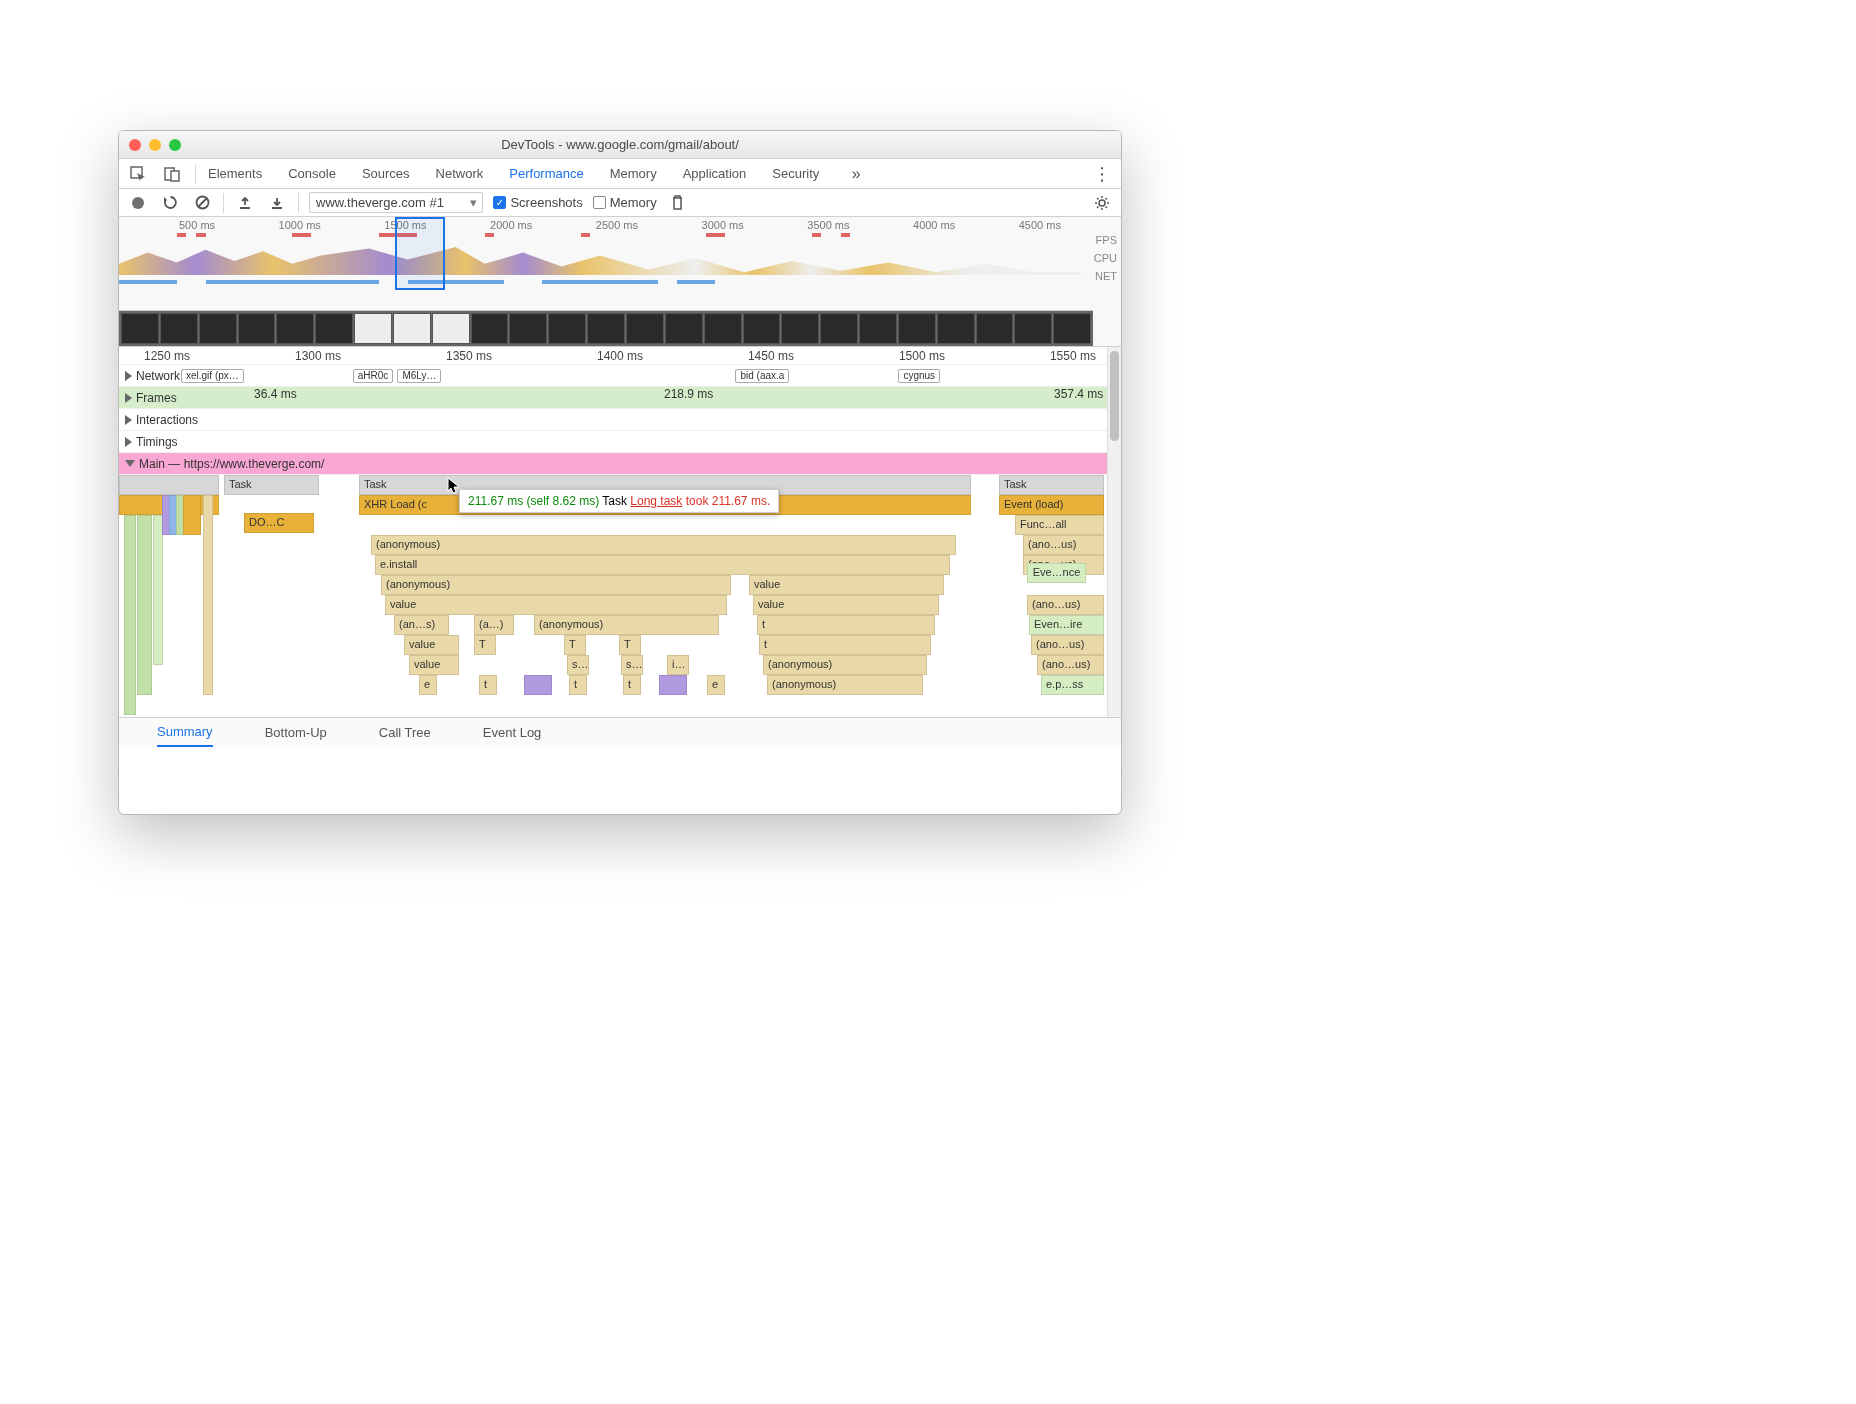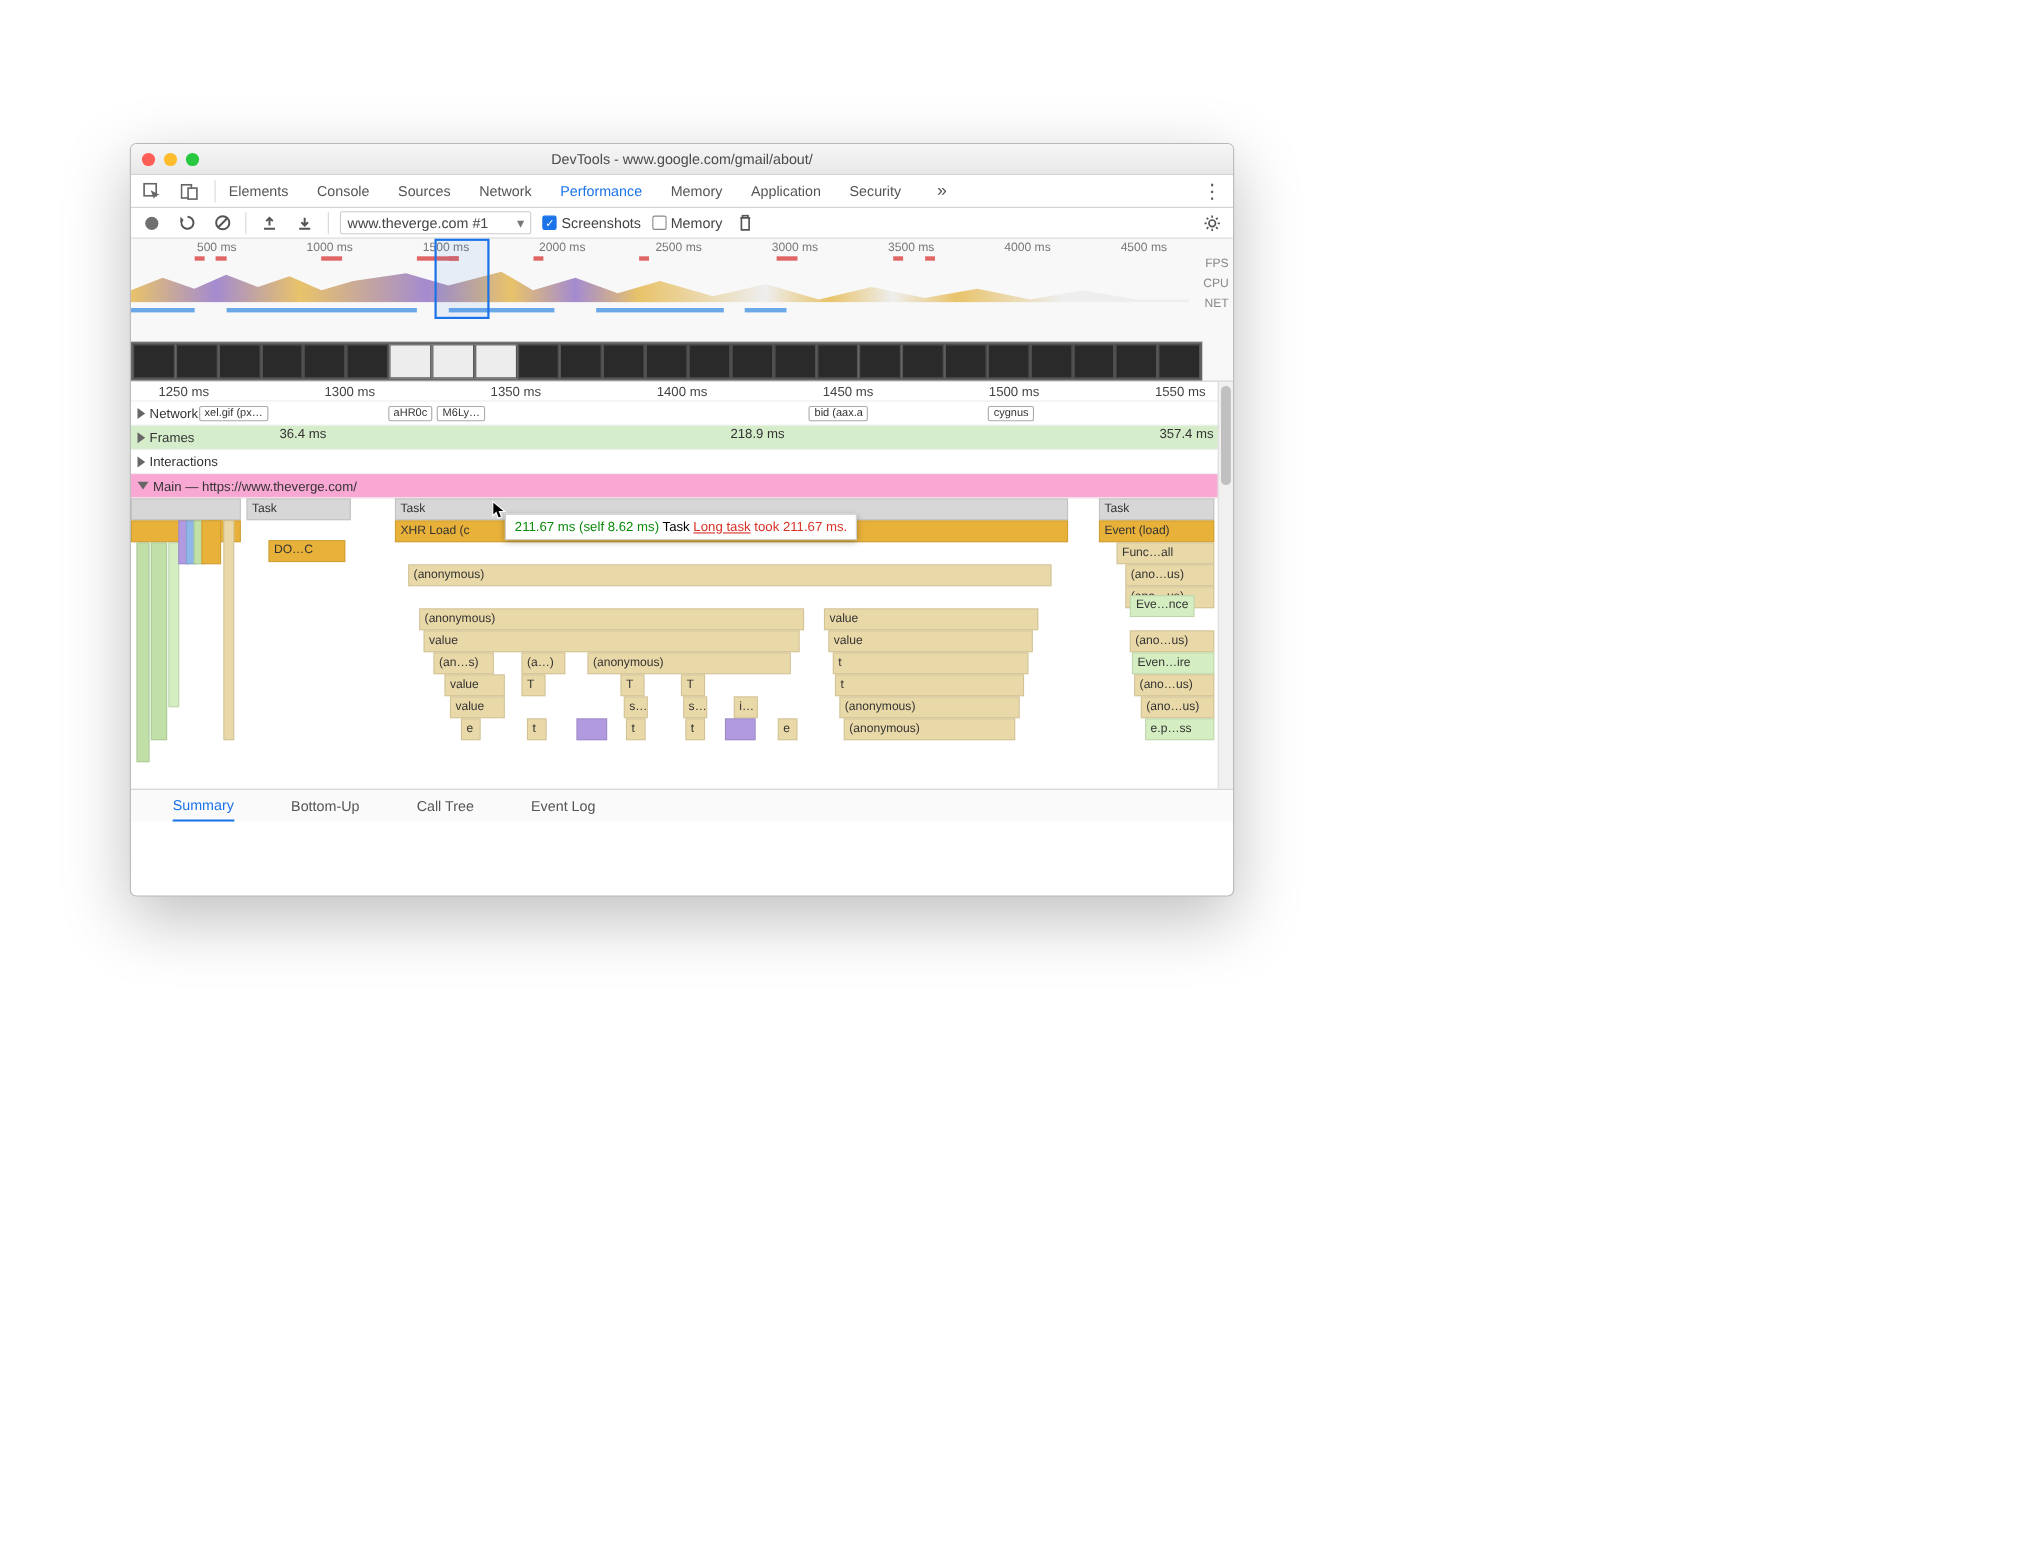--- a/index.html
+++ b/index.html
@@ -276,20 +276,26 @@
         <span style="position:absolute;left:470px;">218.9 ms</span>
         <span style="position:absolute;left:860px;">357.4 ms</span>
       </div>
     </div>
     <div class="row">
         <div class="row-label">
           <div class="tri right"></div>
           <span>Interactions</span>
         </div>
       </div>
+    <div class="row">
+        <div class="row-label">
+          <div class="tri right"></div>
+          <span>Timings</span>
+        </div>
+      </div>
     <div class="row" style="background:#f9a8d4;">
         <div class="row-label">
           <div class="tri down"></div>
           <span>Main — https://www.theverge.com/</span>
         </div>
       </div>
 
     <div class="flame" style="position:relative;height:260px;">
 
       <div class="frow gray" style="left:0;width:100px;top:0;"></div>
@@ -302,20 +308,21 @@
       <div class="frow green" style="left:57px;width:6px;top:20px;height:40px;"></div>
       <div class="frow yellow" style="left:64px;width:18px;top:20px;height:40px;"></div>
       <div class="frow cream" style="left:84px;width:10px;top:20px;height:200px;"></div>
 
       <div class="frow gray" style="left:105px;width:95px;top:0;">Task</div>
       <div class="frow yellow" style="left:125px;width:70px;top:38px;">DO…C</div>
 
       <div class="frow gray" style="left:240px;width:612px;top:0;">Task</div>
       <div class="frow yellow" style="left:240px;width:612px;top:20px;">XHR Load (c</div>
       <div class="frow cream" style="left:252px;width:585px;top:60px;">(anonymous)</div>
+      <div class="frow cream" style="left:256px;width:575px;top:80px;">e.install</div>
 
       <div class="frow cream" style="left:262px;width:350px;top:100px;">(anonymous)</div>
       <div class="frow cream" style="left:630px;width:195px;top:100px;">value</div>
 
       <div class="frow cream" style="left:266px;width:342px;top:120px;">value</div>
       <div class="frow cream" style="left:634px;width:186px;top:120px;">value</div>
 
       <div class="frow cream" style="left:275px;width:55px;top:140px;">(an…s)</div>
       <div class="frow cream" style="left:355px;width:40px;top:140px;">(a…)</div>
       <div class="frow cream" style="left:415px;width:185px;top:140px;">(anonymous)</div>

